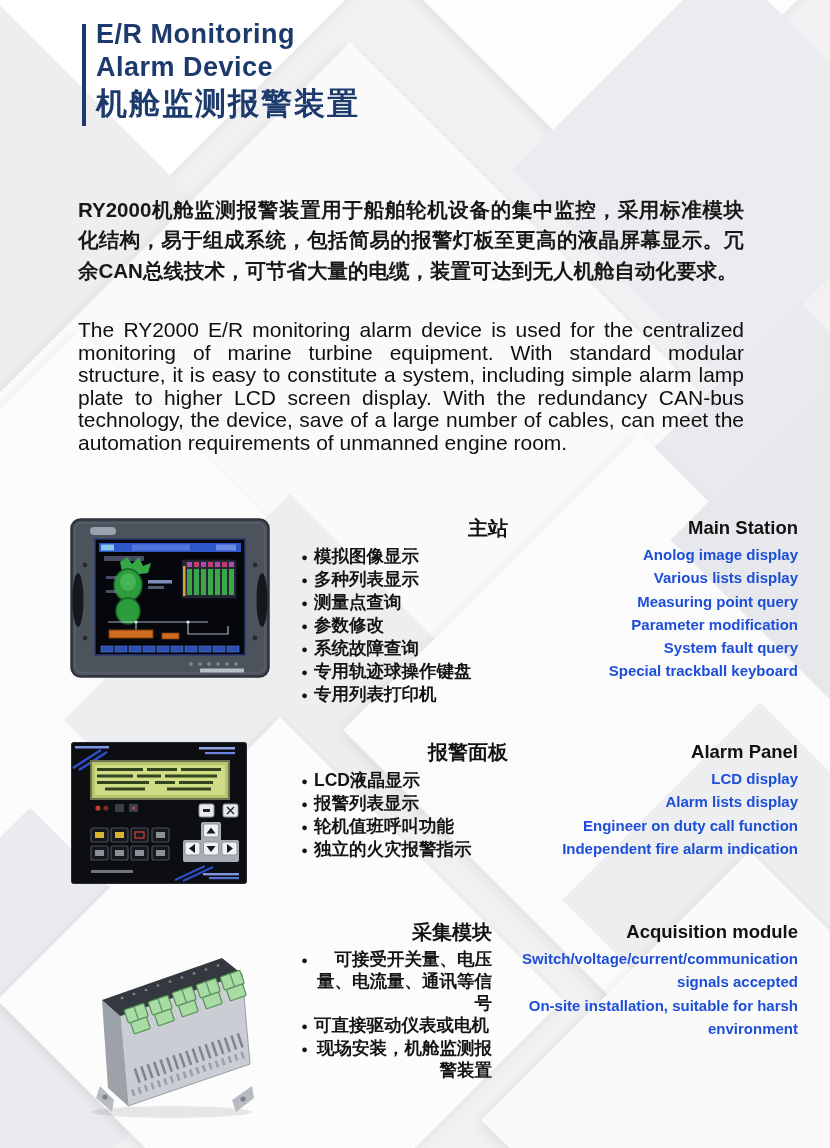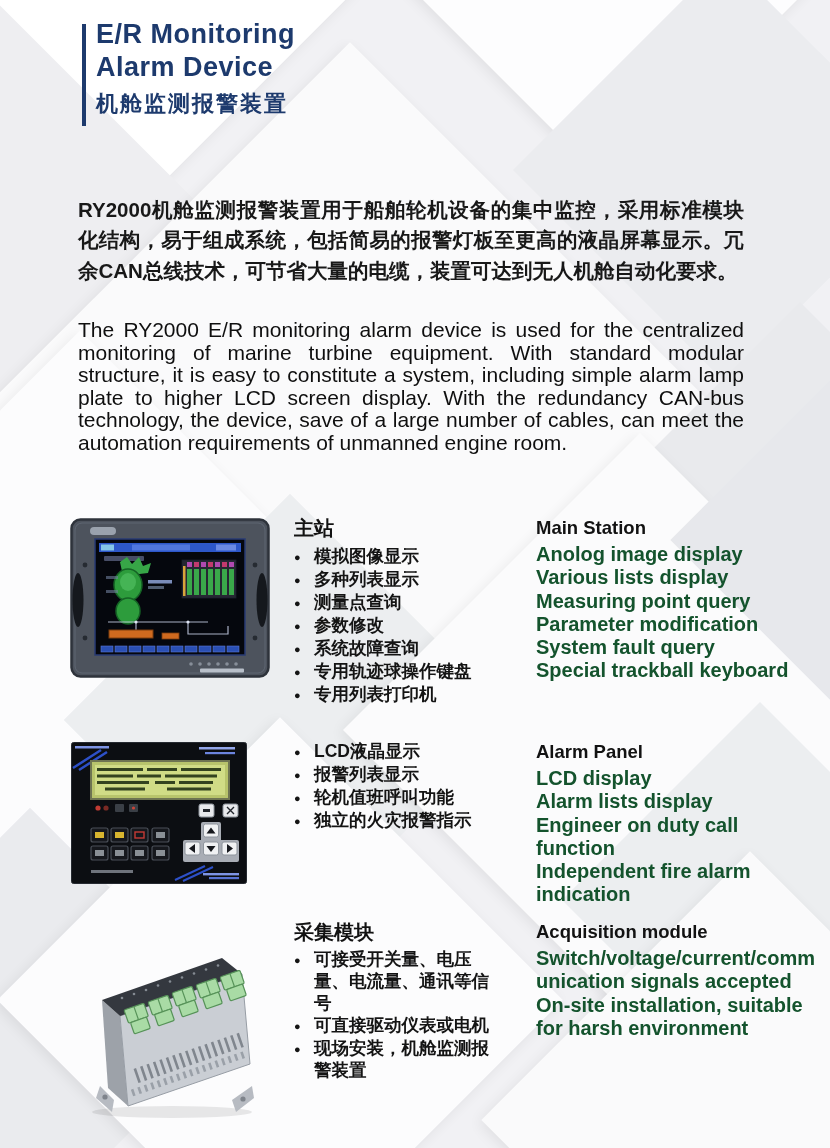--- a/index.html
+++ b/index.html
@@ -11,42 +11,42 @@
   }
   
   .deco{position:absolute;transform:rotate(45deg);z-index:0;}
   .deco.sh{box-shadow:0 4px 14px rgba(0,0,0,0.07);}
   
   .layer{position:absolute;inset:0;z-index:2;padding-left:17px;}
   
   #accent-bar{position:absolute;left:82px;top:24px;width:4px;height:102px;background:#1d3a6d;}
   #title-block{position:absolute;left:96px;top:18px;}
   .t-en{font-size:27px;line-height:33px;font-weight:700;color:#1d3a6d;letter-spacing:0.5px;}
-  .t-zh{font-size:22px;line-height:40px;font-weight:700;color:#1d3a6d;letter-spacing:2px;}
+  .t-zh{font-size:31px;line-height:40px;font-weight:700;color:#1d3a6d;letter-spacing:2px;}
   
   #para-zh{position:absolute;left:78px;top:174px;width:666px;
     font-size:20.5px;line-height:30.5px;font-weight:700;color:#181818;text-align:justify;}
   #para-en{position:absolute;left:78px;top:298px;width:666px;
     font-size:21px;line-height:22.6px;font-weight:400;color:#0f0f0f;text-align:justify;}
   
   .section{position:absolute;left:0;width:830px;}
   #s1{top:516px;height:210px;}
   #s2{top:740px;height:160px;}
   #s3{top:920px;height:210px;}
   .img-wrap{position:absolute;}
-  .col{position:absolute;top:0;}
+  .col{position:absolute;top:0;text-align:right;}
   .col-zh{left:294px;width:214px;}
-  .col-en{left:536px;width:282px;}
+  .col-en{left:516px;width:282px;}
   #s3 .col-zh{width:198px;}
   .zh-title{margin:0 0 4px 0;font-size:20px;line-height:25px;font-weight:700;color:#121212;}
   .en-title{margin:0 0 3px 0;font-size:18.5px;line-height:24px;font-weight:700;color:#121212;}
   .zh-item{display:flex;font-size:17.5px;line-height:23px;font-weight:700;color:#141414;}
   #s3 .zh-item{line-height:21.8px;margin-bottom:1px;}
   .dot{flex:0 0 14px;font-size:11px;line-height:inherit;margin-right:6px;transform:translateY(1px);color:#141414;}
-  .en-item{font-size:20px;line-height:23.3px;font-weight:700;color:#14532d;}
+  .en-item{font-size:15px;line-height:23.3px;font-weight:700;color:#1d4ed8;}
   .break-hard{word-break:break-all;}
 </style>
 </head>
 <body>
 
 <div id="page">
 
   <div>
     <div class="deco sh" style="left:-140px;top:-300px;width:460px;height:460px;background:#ffffff;"></div>
     <div class="deco sh" style="left:400px;top:-320px;width:420px;height:420px;background:#fdfdfe;"></div>
@@ -250,20 +250,21 @@
             <rect x="151" y="100" width="15" height="13" rx="2" fill="#f0f1f3" stroke="#8f959d"></rect>
               <polygon points="162,106.5 156,102 156,111" fill="#16181d"></polygon>
           </g>
           <rect x="20" y="128" width="42" height="3" fill="#6f747c"></rect>
           <path d="M104 138 L134 124 M112 139 L142 125" stroke="#2d50c8" stroke-width="2" fill="none"></path>
           <rect x="132" y="131" width="36" height="2.4" fill="#7e94e4"></rect>
           <rect x="138" y="135" width="30" height="2.2" fill="#5872d2"></rect>
         </svg>
       </div>
       <div class="col col-zh">
+        <h3 class="zh-title">报警面板</h3>
         <div class="zh-item">
             <span class="dot">●</span>
             <span>LCD液晶显示</span>
           </div>
         <div class="zh-item">
             <span class="dot">●</span>
             <span>报警列表显示</span>
           </div>
         <div class="zh-item">
             <span class="dot">●</span>

